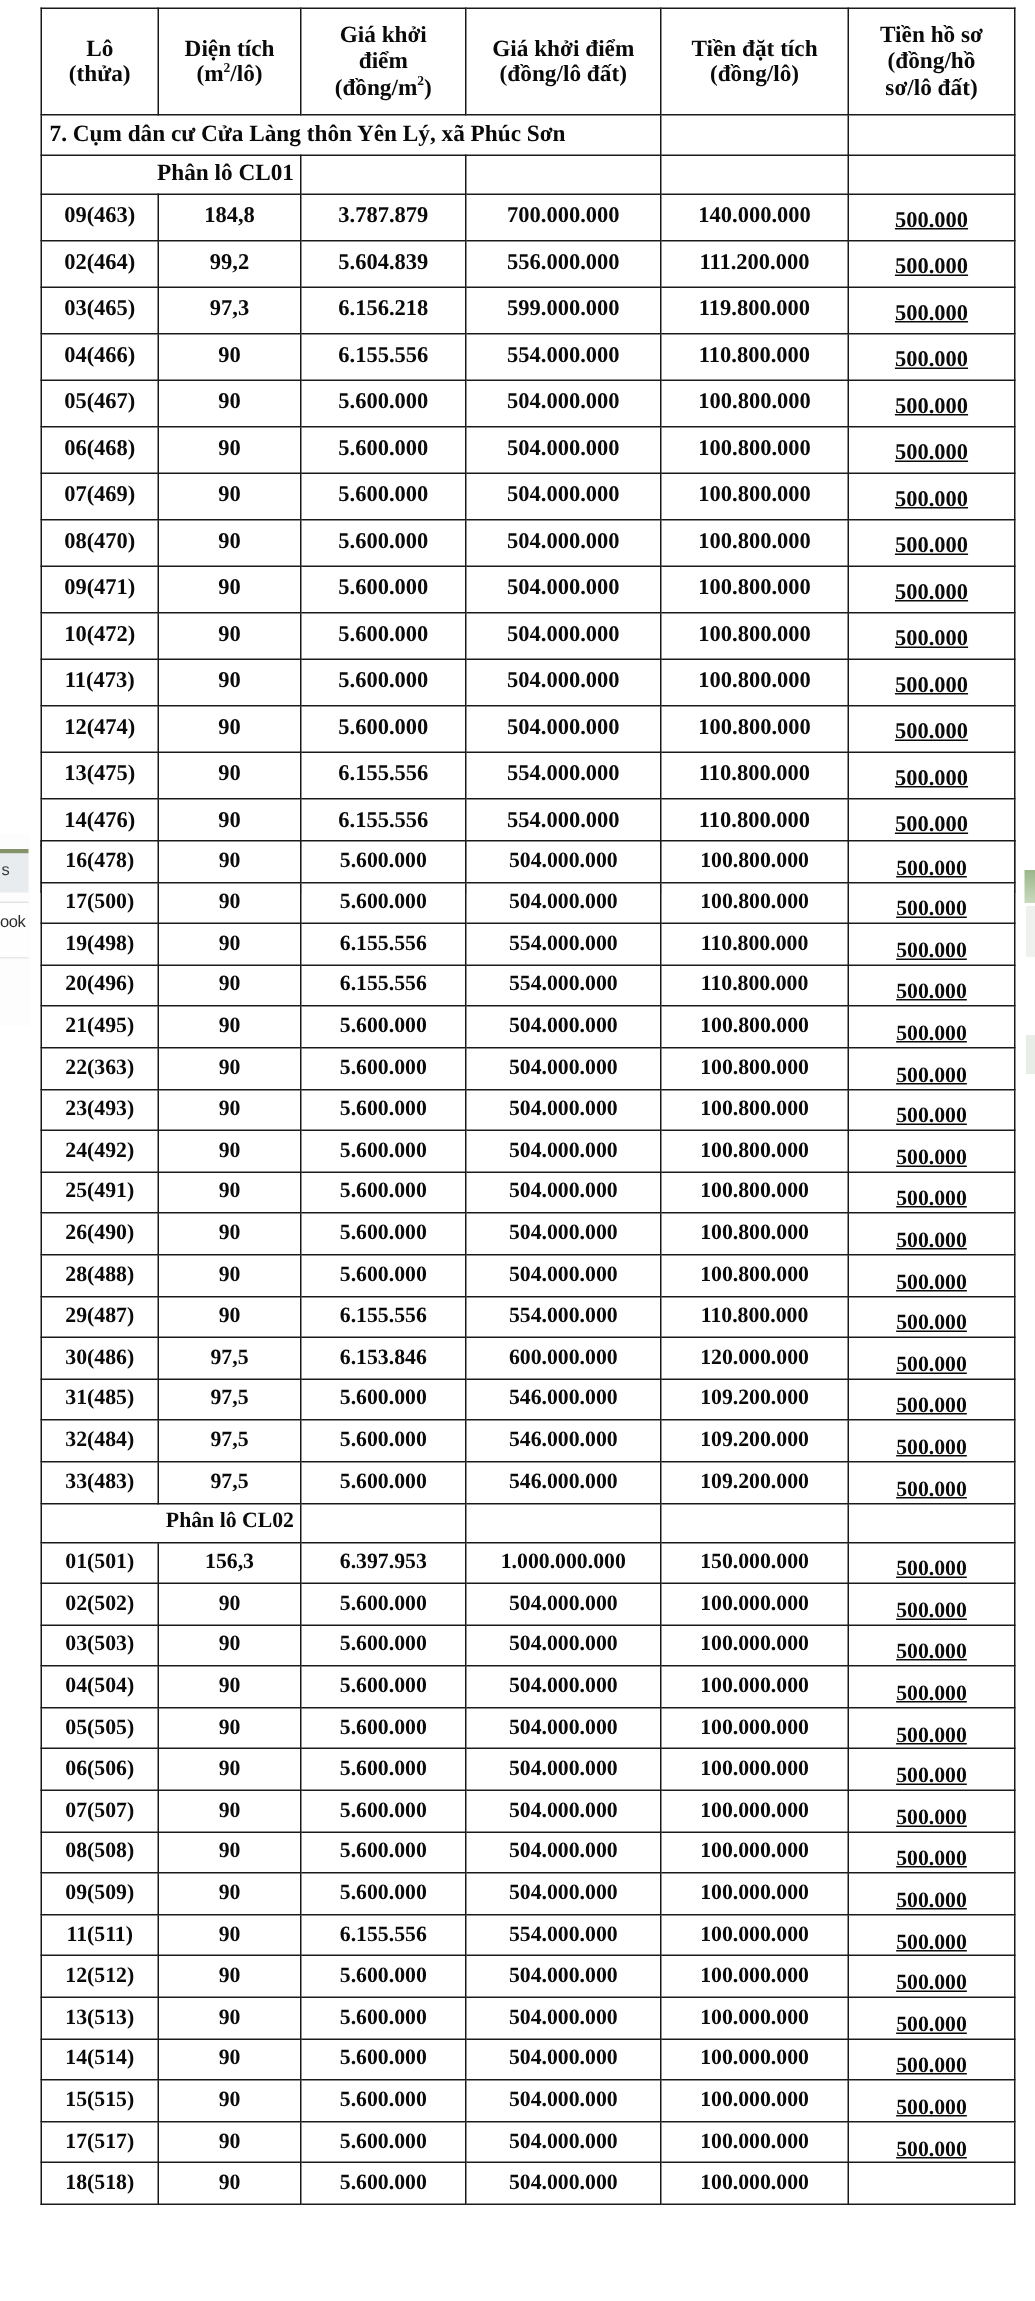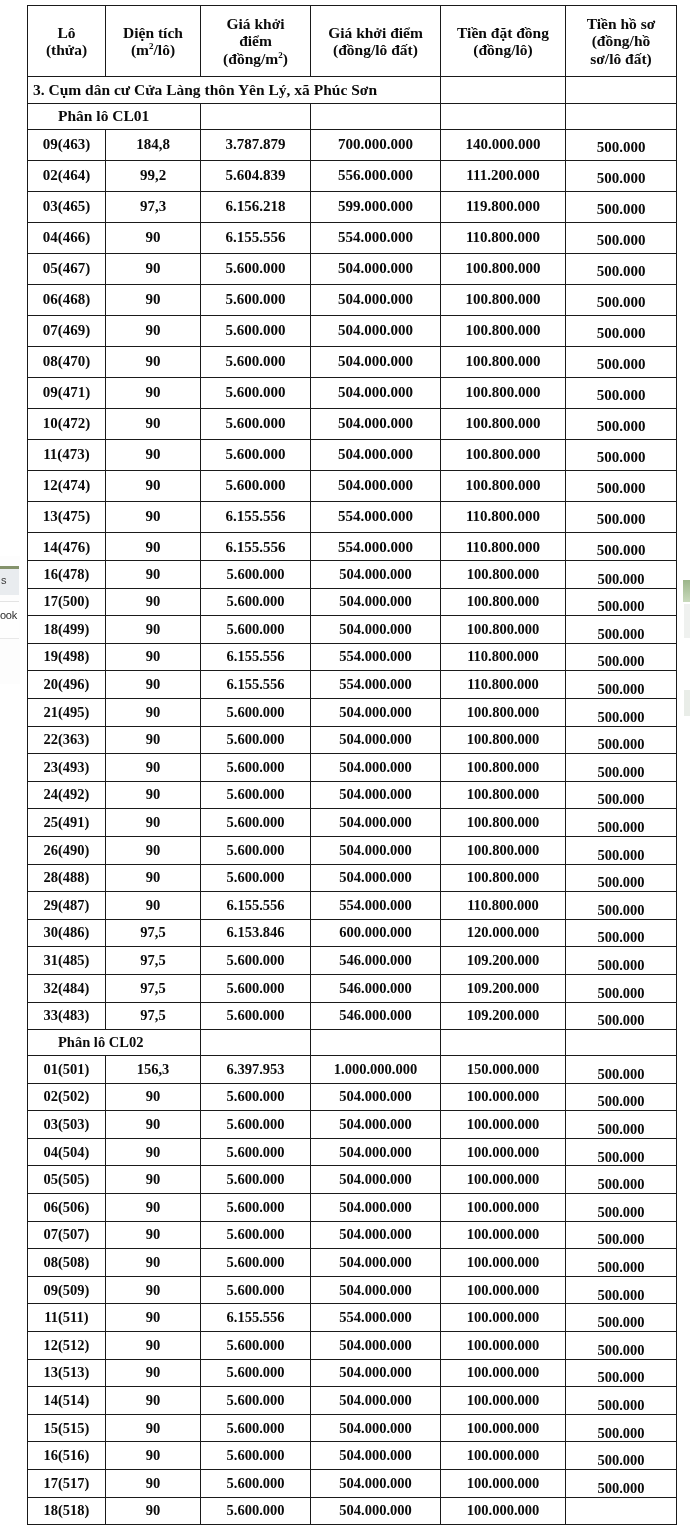--- a/index.html
+++ b/index.html
@@ -51,25 +51,25 @@
   #table-block-2{left:27px;top:560px;width:649px;}
 
   #table-block-1 td{height:30px;}
   #table-block-2 td{height:26.6px;font-size:14.5px;}
 
   .hdr-cell{height:66px !important;}
   .hdr-cell .l{display:block;}
   sup{font-size:9px;vertical-align:super;line-height:0;}
 
   .section-row td{text-align:left !important;font-size:15.5px;padding-left:5px !important;height:26px !important;}
-  .sub-row td{text-align:left;font-size:15.5px;padding-left:30px !important;height:25px !important;}
+  .sub-row td{text-align:right;font-size:15.5px;padding-left:30px !important;height:25px !important;}
   .blank{background:#fff;}
 
   
-  .lastcol{position:relative;top:3px;display:inline-block;}
+  .lastcol{position:relative;top:3px;display:inline-block;text-decoration:underline;}
   #table-block-2 .lastcol{top:5px;}
 </style>
 </head>
 <body>
 
 <div class="edge-artifact" id="left-ui-panel"></div>
 <div class="edge-artifact" id="left-ui-chip1"></div>
 <div class="edge-artifact" id="left-ui-chip2"></div>
 <div class="edge-artifact" id="left-ui-chip3"></div>
 <div class="edge-artifact" id="left-ui-text1">s</div>
@@ -100,33 +100,33 @@
       <th class="hdr-cell">
         <span class="l">Giá khởi</span>
         <span class="l">điểm</span>
         <span class="l">(đồng/m<sup>2</sup>)</span>
       </th>
       <th class="hdr-cell">
         <span class="l">Giá khởi điểm</span>
         <span class="l">(đồng/lô đất)</span>
       </th>
       <th class="hdr-cell">
-        <span class="l">Tiền đặt đồng</span>
+        <span class="l">Tiền đặt tích</span>
         <span class="l">(đồng/lô)</span>
       </th>
       <th class="hdr-cell">
         <span class="l">Tiền hồ sơ</span>
         <span class="l">(đồng/hồ</span>
         <span class="l">sơ/lô đất)</span>
       </th>
     </tr>
   </thead>
   <tbody id="b1-body">
       <tr class="section-row">
-        <td colspan="4">3. Cụm dân cư Cửa Làng thôn Yên Lý, xã Phúc Sơn</td>
+        <td colspan="4">7. Cụm dân cư Cửa Làng thôn Yên Lý, xã Phúc Sơn</td>
         <td class="blank"></td>
         <td class="blank"></td>
       </tr>
       <tr class="sub-row">
         <td colspan="2">Phân lô CL01</td>
         <td class="blank"></td>
         <td class="blank"></td>
         <td class="blank"></td>
         <td class="blank"></td>
       </tr>
@@ -273,28 +273,20 @@
       </tr>
       <tr>
         <td>17(500)</td>
         <td>90</td>
         <td>5.600.000</td>
         <td>504.000.000</td>
         <td>100.800.000</td>
         <td><span class="lastcol">500.000</span></td>
       </tr>
       <tr>
-        <td>18(499)</td>
-        <td>90</td>
-        <td>5.600.000</td>
-        <td>504.000.000</td>
-        <td>100.800.000</td>
-        <td><span class="lastcol">500.000</span></td>
-      </tr>
-      <tr>
         <td>19(498)</td>
         <td>90</td>
         <td>6.155.556</td>
         <td>554.000.000</td>
         <td>110.800.000</td>
         <td><span class="lastcol">500.000</span></td>
       </tr>
       <tr>
         <td>20(496)</td>
         <td>90</td>
@@ -512,28 +504,20 @@
       </tr>
       <tr>
         <td>15(515)</td>
         <td>90</td>
         <td>5.600.000</td>
         <td>504.000.000</td>
         <td>100.000.000</td>
         <td><span class="lastcol">500.000</span></td>
       </tr>
       <tr>
-        <td>16(516)</td>
-        <td>90</td>
-        <td>5.600.000</td>
-        <td>504.000.000</td>
-        <td>100.000.000</td>
-        <td><span class="lastcol">500.000</span></td>
-      </tr>
-      <tr>
         <td>17(517)</td>
         <td>90</td>
         <td>5.600.000</td>
         <td>504.000.000</td>
         <td>100.000.000</td>
         <td><span class="lastcol">500.000</span></td>
       </tr>
       <tr>
         <td>18(518)</td>
         <td>90</td>

